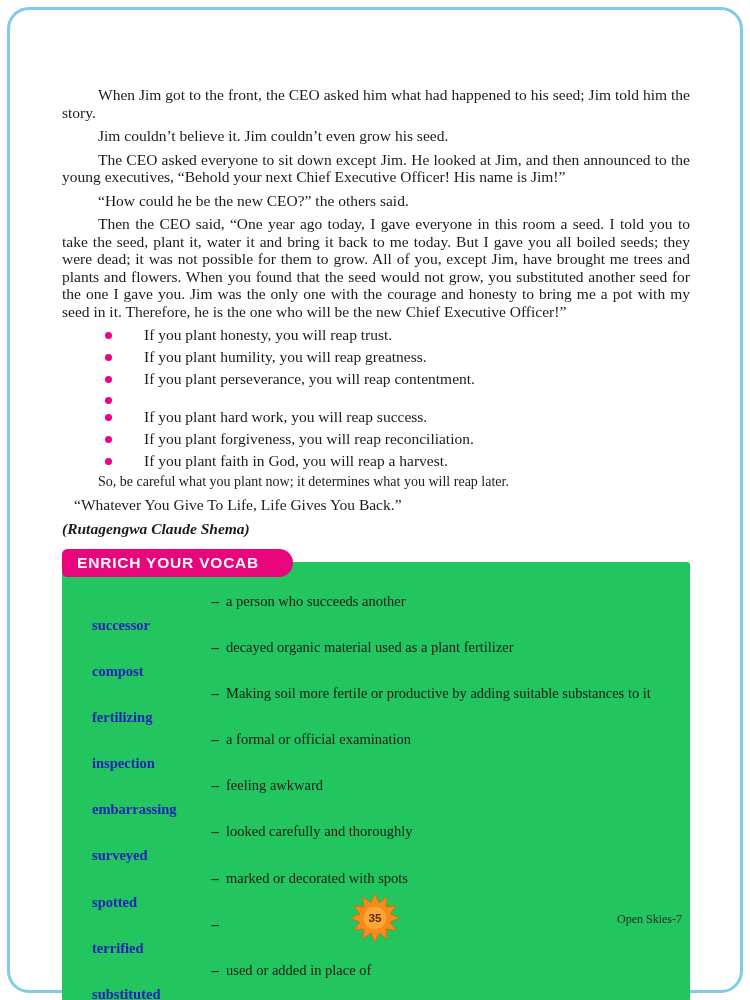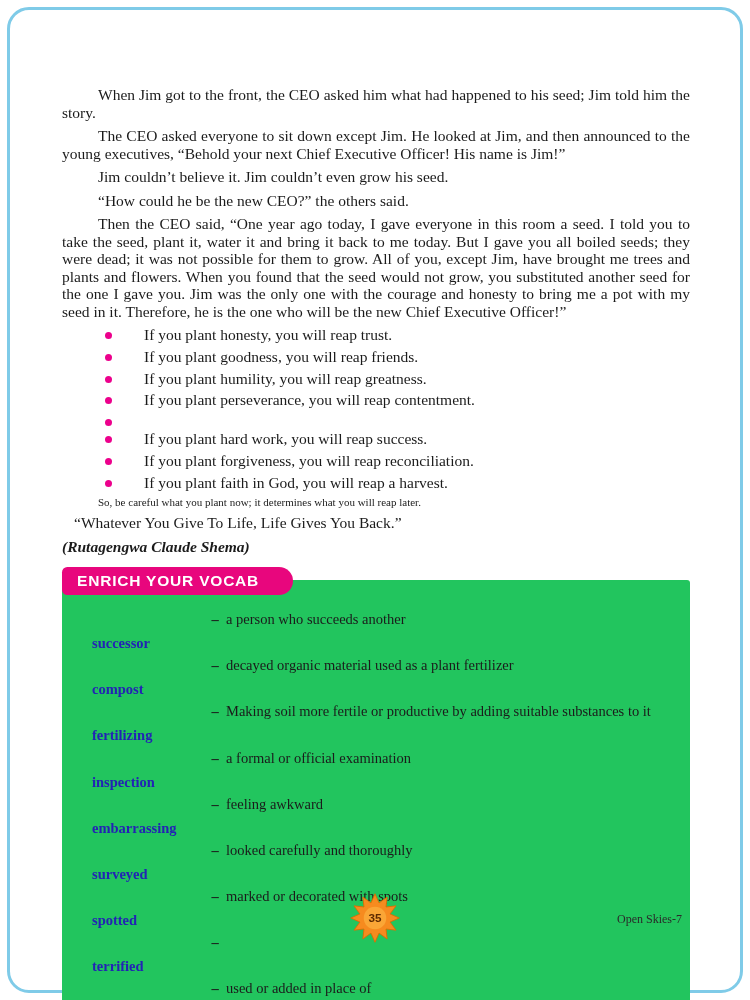--- a/index.html
+++ b/index.html
@@ -19,21 +19,21 @@
     text-indent:36px; margin:0 0 6px 0;
   }
   .bullets { margin:4px 0 2px 43px; }
   .bullet-row { display:flex; align-items:flex-start; margin-bottom:4px; }
   .dot {
     width:7px; height:7px; border-radius:50%; background:#ec008c;
     margin:6px 32px 0 0; flex:none;
   }
   .bullet-text { font-size:15.5px; line-height:1.15;text-align:center; }
   p.closing {
-    font-size:11px; line-height:1.15; text-indent:36px; margin:4px 0 6px 0;
+    font-size:14px; line-height:1.15; text-indent:36px; margin:4px 0 6px 0;
     text-align:justify;
   }
   p.quote-line { font-size:15.5px; line-height:1.15; margin:0 0 6px 12px; }
   p.attribution {
     text-align:left; font-weight:bold; font-style:italic;
     font-size:15.5px; margin:4px 4px 0 0;
   }
   .vocab-box {
     position:relative; margin-top:24px; background:#22c55e;
     border-radius:3px; padding:30px 16px 14px 16px;
@@ -64,33 +64,29 @@
 </style>
 </head>
 <body>
 
 <div class="sheet">
   <div class="page-frame"></div>
 
   <div class="content">
 
     <p class="body">When Jim got to the front, the CEO asked him what had happened to his seed; Jim told him the story.</p>
+    <p class="body">Jim couldn’t believe it. Jim couldn’t even grow his seed.</p>
     <p class="body">The CEO asked everyone to sit down except Jim. He looked at Jim, and then announced to the young executives, “Behold your next Chief Executive Officer! His name is Jim!”</p>
-    <p class="body">Jim couldn’t believe it. Jim couldn’t even grow his seed.</p>
     <p class="body">“How could he be the new CEO?” the others said.</p>
     <p class="body">Then the CEO said, “One year ago today, I gave everyone in this room a seed. I told you to take the seed, plant it, water it and bring it back to me today. But I gave you all boiled seeds; they were dead; it was not possible for them to grow. All of you, except Jim, have brought me trees and plants and flowers. When you found that the seed would not grow, you substituted another seed for the one I gave you. Jim was the only one with the courage and honesty to bring me a pot with my seed in it. Therefore, he is the one who will be the new Chief Executive Officer!”</p>
 
     <div class="bullets">
       <div class="bullet-row">
         <span class="dot"></span>
         <span class="bullet-text">If you plant honesty, you will reap trust.</span>
-      </div>
-      <div class="bullet-row">
-        <span class="dot"></span>
-        <span class="bullet-text">If you plant goodness, you will reap friends.</span>
       </div>
       <div class="bullet-row">
         <span class="dot"></span>
         <span class="bullet-text">If you plant humility, you will reap greatness.</span>
       </div>
       <div class="bullet-row">
         <span class="dot"></span>
         <span class="bullet-text">If you plant perseverance, you will reap contentment.</span>
       </div>
       <div class="bullet-row">

